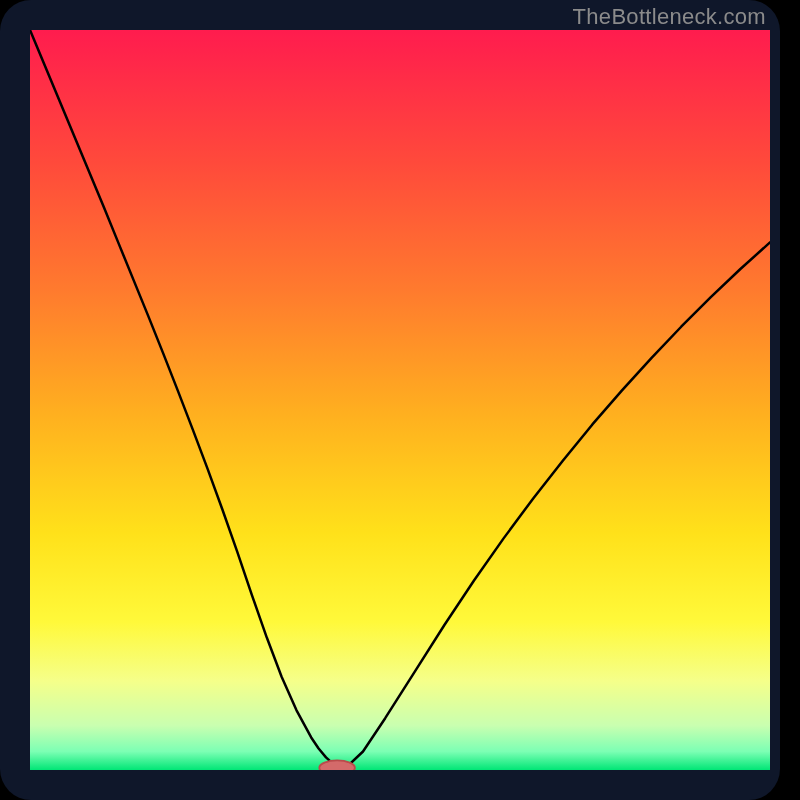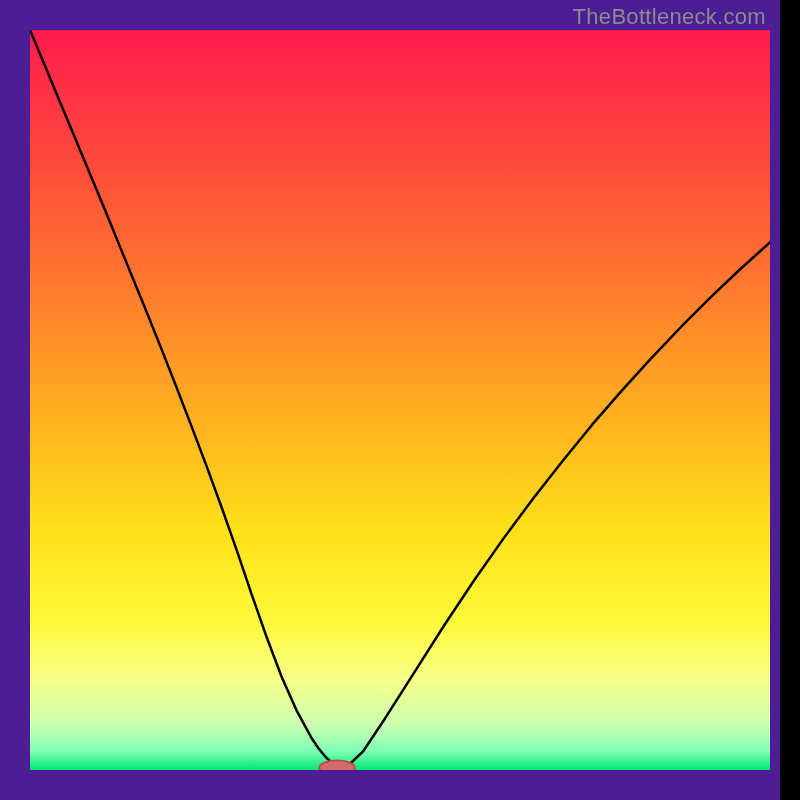--- a/index.html
+++ b/index.html
@@ -8,21 +8,22 @@
     width: 800px;
     height: 800px;
     overflow: hidden;
     background: #000;
     font-family: Arial, Helvetica, sans-serif;
   }
   .frame {
     position: relative;
     width: 780px;
     height: 800px;
-    background: #4c1d95;
+    background: #0f172a;
+    border-radius: 31px;
   }
   .watermark {
     position: absolute;
     top: 4px;
     right: 14px;
     color: #8b8b8b;
     font-size: 22px;
     letter-spacing: 0.3px;
     font-weight: 400;
   }

